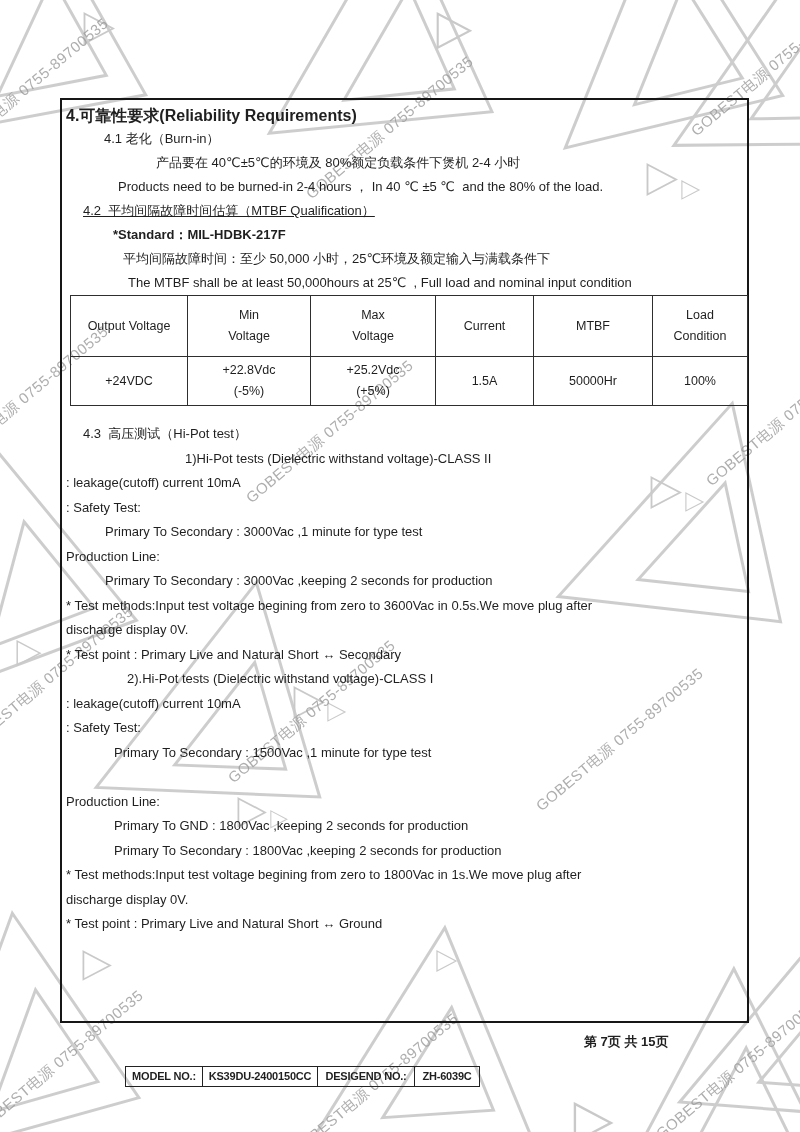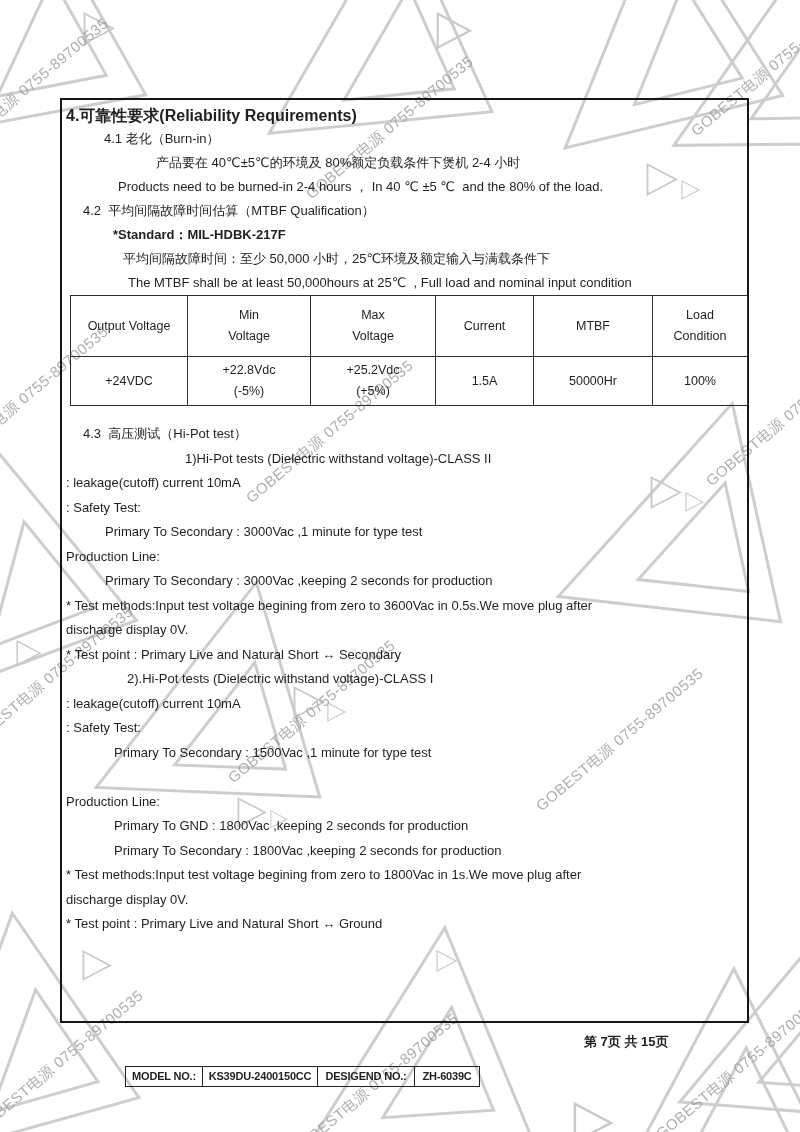--- a/index.html
+++ b/index.html
@@ -111,21 +111,21 @@
 </div>
 
 <div id="doc-box">
   <div class="title">4.可靠性要求(Reliability Requirements)</div>
 
   <div class="lines-a">
 
   <div class="line" style="padding-left: 42px;">4.1 老化（Burn-in）</div>
       <div class="line" style="padding-left: 80px; margin-left: 14px;">产品要在 40℃±5℃的环境及 80%额定负载条件下煲机 2-4 小时</div>
       <div class="line" style="padding-left: 56px;">Products need to be burned-in 2-4 hours ， In 40 ℃ ±5 ℃  and the 80% of the load.</div>
-      <div class="line" style="padding-left: 21px;">4.2  平均间隔故障时间估算（MTBF Qualification）</div>
+      <div class="line" style="padding-left: 21px; text-decoration: underline;">4.2  平均间隔故障时间估算（MTBF Qualification）</div>
       <div class="line" style="padding-left: 51px; font-weight: 600;">*Standard：MIL-HDBK-217F</div>
       <div class="line" style="padding-left: 61px;">平均间隔故障时间：至少 50,000 小时，25℃环境及额定输入与满载条件下</div>
       <div class="line" style="padding-left: 66px;">The MTBF shall be at least 50,000hours at 25℃  , Full load and nominal input condition</div>
     </div>
 
   <table class="spec">
     <colgroup>
       <col style="width:117px">
         <col style="width:123px">
         <col style="width:125px">

